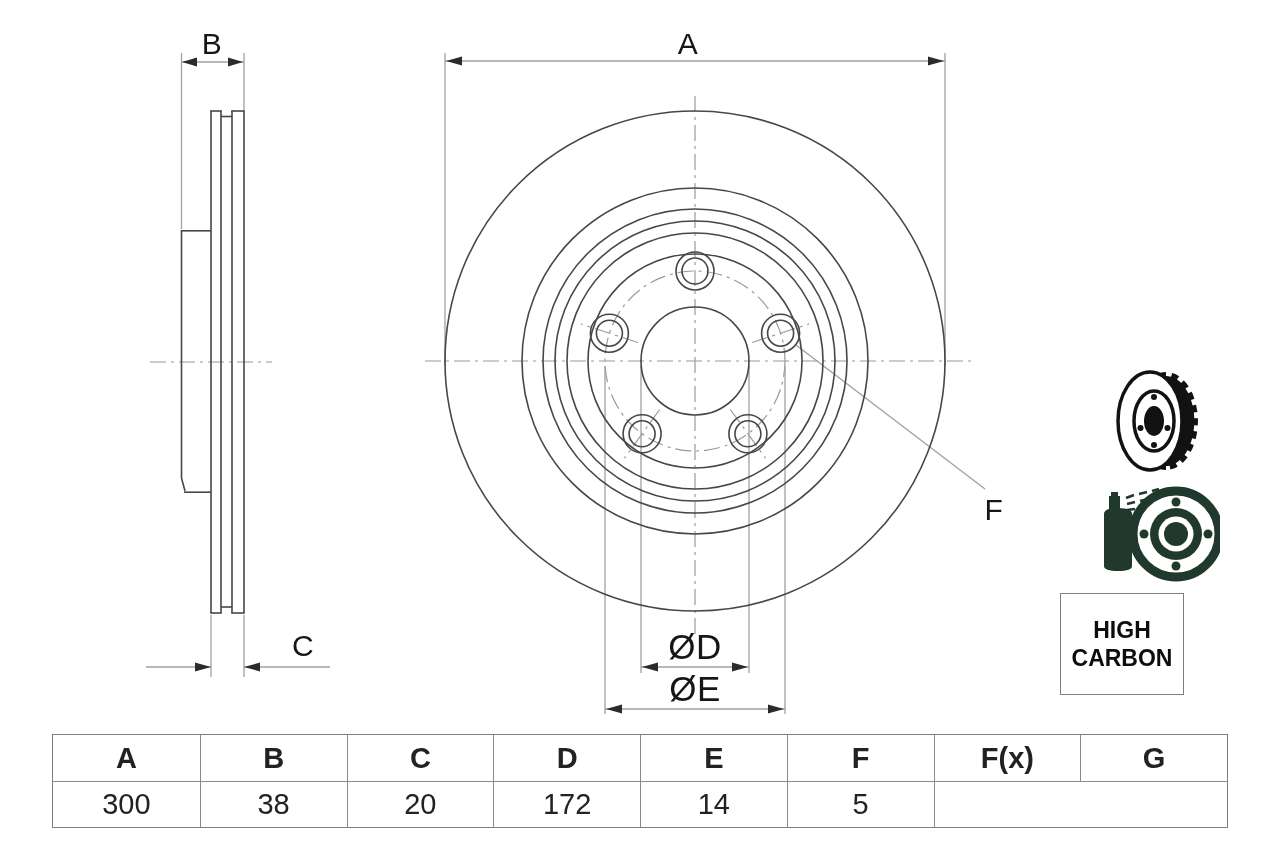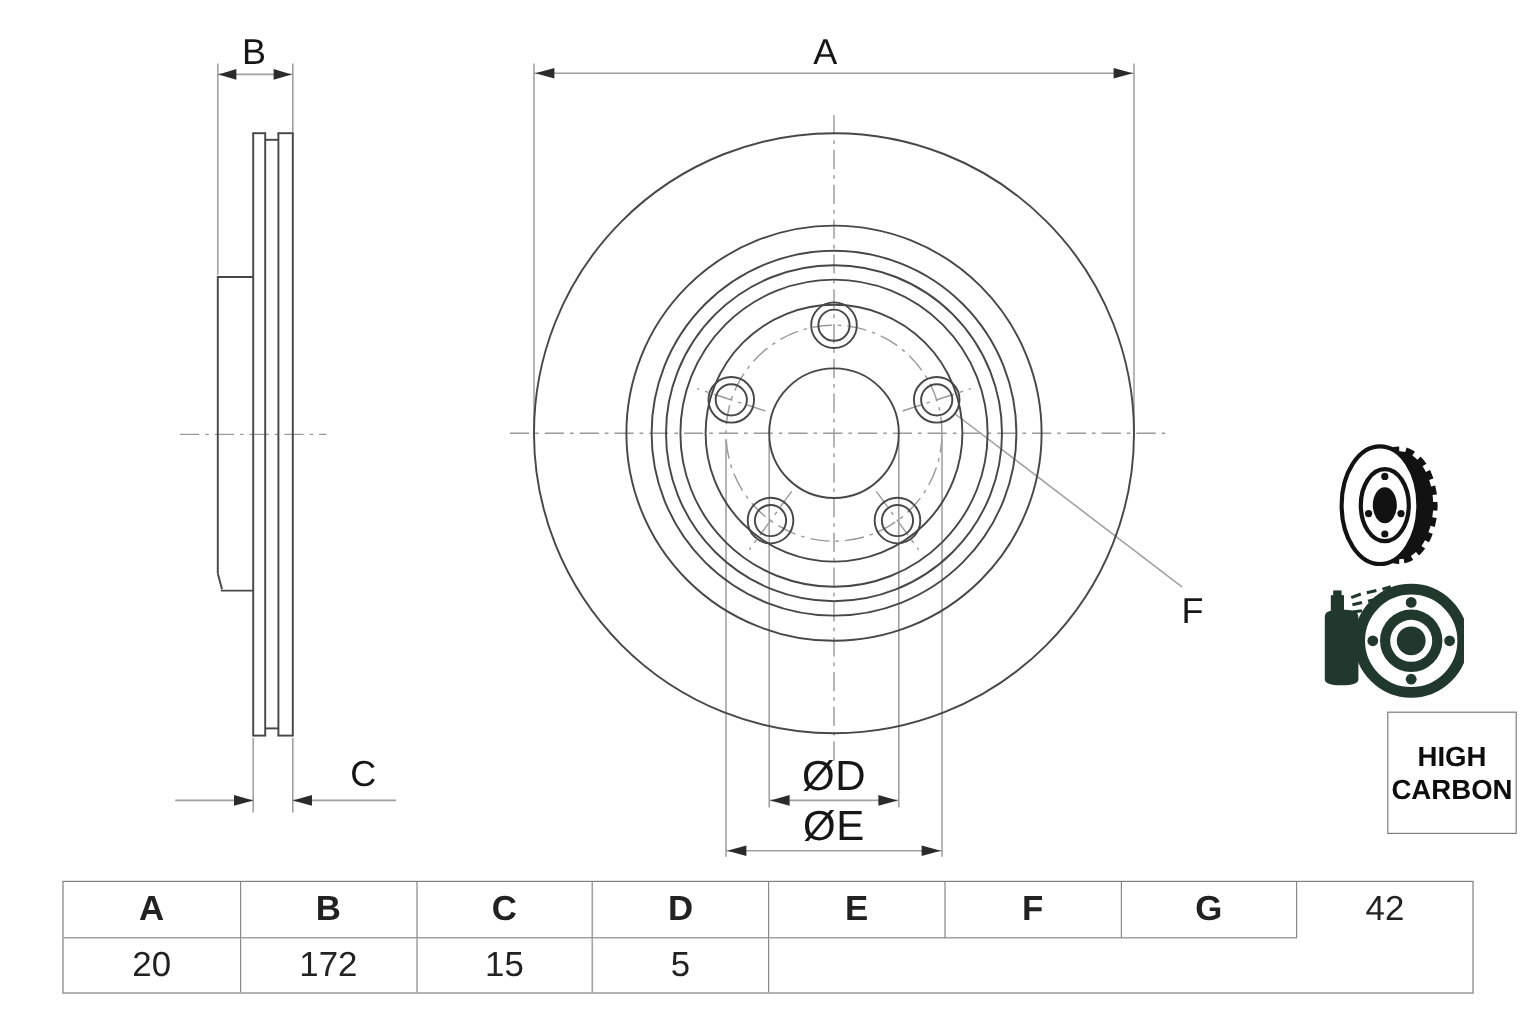--- a/index.html
+++ b/index.html
@@ -2,21 +2,21 @@
 <html><head>
 <meta charset="utf-8">
 <style>
   html,body{margin:0;padding:0;background:#fff;}
   #page{position:relative;width:1280px;height:853px;background:#ffffff;overflow:hidden;
         font-family:"Liberation Sans", sans-serif;color:#1a1a1a;}
   #drawing{position:absolute;left:0;top:0;}
   .dim-label{position:absolute;transform:translate(-50%,-50%);font-size:30px;color:#161616;
              white-space:nowrap;letter-spacing:0.5px;}
   .dim-label.small{font-size:35px;}
-  .badge{position:absolute;left:1156px;top:593px;width:108px;height:102px;border:1.5px solid #7e7e7e;
+  .badge{position:absolute;left:1060px;top:593px;width:124px;height:102px;border:1.5px solid #7e7e7e;
          box-sizing:border-box;display:flex;flex-direction:column;align-items:center;justify-content:center;
          font-weight:bold;font-size:23px;line-height:28px;color:#0d0d0d;text-align:center;}
   .icon{position:absolute;}
   .spec-table{position:absolute;left:52px;top:734px;width:1176px;box-sizing:border-box;
               border:1px solid #7f7f7f;display:grid;grid-template-columns:repeat(8,1fr);
               grid-template-rows:47px 45px;}
   .cell{display:flex;align-items:center;justify-content:center;font-size:29px;
         border-left:1px solid #8a8a8a;box-sizing:border-box;color:#222;}
   .cell:nth-child(8n+1){border-left:none;}
   .cell.head{font-weight:bold;border-bottom:1px solid #8a8a8a;}
@@ -169,22 +169,24 @@
     <span>CARBON</span>
   </div>
 
   <div class="spec-table">
     <div class="cell head">A</div>
     <div class="cell head">B</div>
     <div class="cell head">C</div>
     <div class="cell head">D</div>
     <div class="cell head">E</div>
     <div class="cell head">F</div>
+    <div class="cell head">F(x)</div>
     <div class="cell head">G</div>
-    <div class="cell">42</div>
+    <div class="cell">300</div>
+    <div class="cell">38</div>
     <div class="cell">20</div>
     <div class="cell">172</div>
-    <div class="cell">15</div>
+    <div class="cell">14</div>
     <div class="cell">5</div>
     <div class="cell"></div>
   </div>
 
 </div>
 
 </body></html>

